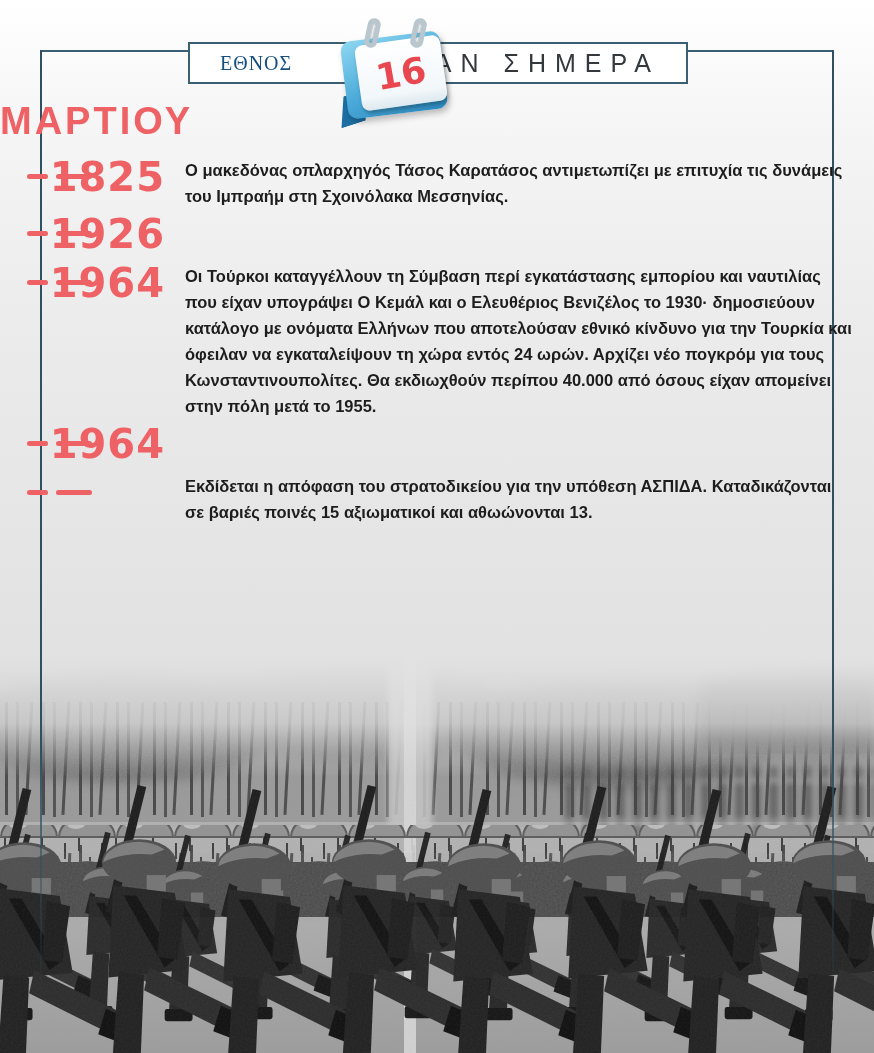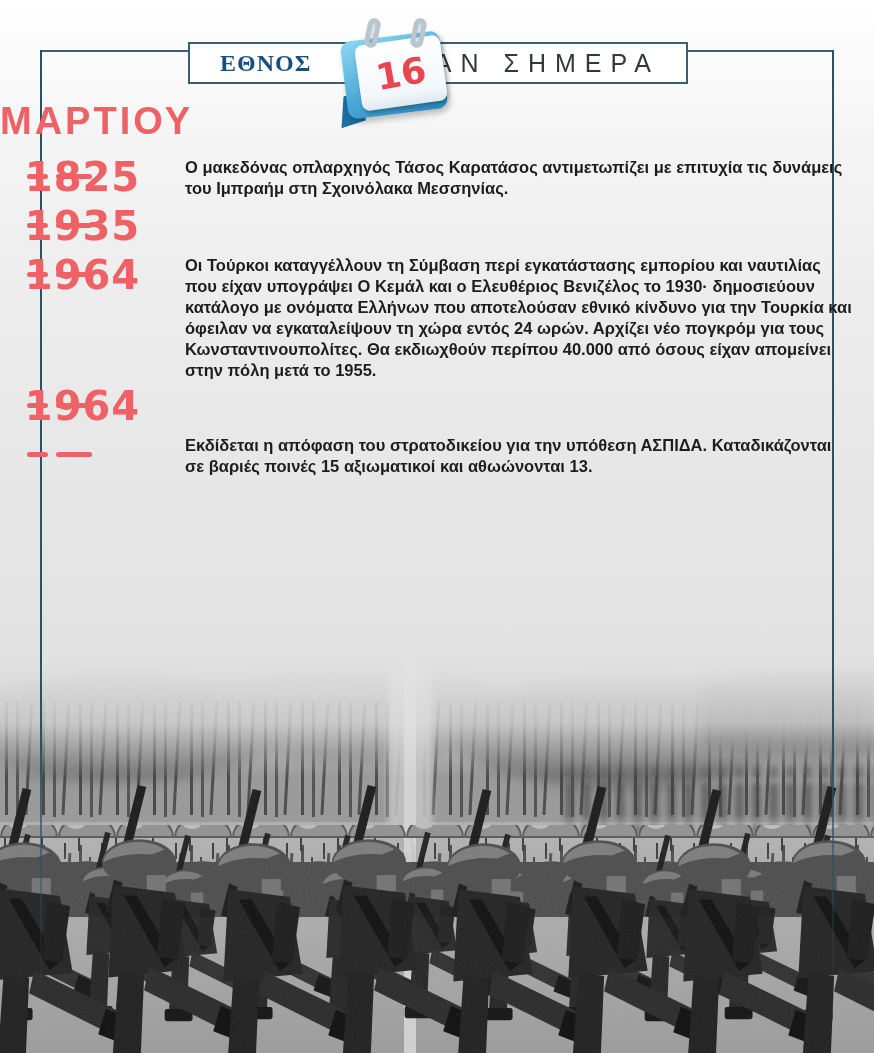--- a/index.html
+++ b/index.html
@@ -13,22 +13,22 @@
   .h-line.right{left:686px;width:148px;}
   .v-line{position:absolute;top:50px;width:2px;height:1003px;
           background:linear-gradient(180deg,var(--line) 0%,var(--line) 70%,rgba(46,80,98,0) 95%);}
   .v-line.left{left:40px;}
   .v-line.right{left:832px;}
 
   
   .header-box{position:absolute;left:188px;top:42px;width:500px;height:42px;background:#fff;
               border:2px solid var(--frame);box-sizing:border-box;}
   .brand{position:absolute;left:30px;top:50%;transform:translateY(-50%);
-         font-family:"Liberation Serif","DejaVu Serif",serif;font-weight:bold;
-         font-size:24px;letter-spacing:1px;color:var(--brand);}
+         font-family:"Liberation Serif","DejaVu Serif",serif;font-weight:normal;
+         font-size:20px;letter-spacing:1px;color:var(--brand);}
   .header-title{position:absolute;right:26px;top:50%;transform:translateY(-50%);
          font-size:25px;font-weight:400;letter-spacing:9px;color:var(--titletext);white-space:nowrap;}
 
   
   .calendar{position:absolute;left:334px;top:10px;width:124px;height:114px;}
   .cal-back{position:absolute;left:10px;top:26px;width:100px;height:78px;border-radius:10px;
             background:linear-gradient(160deg,#8ed7f2 0%,#4aa9d8 55%,#2b89bd 100%);
             transform:rotate(-7deg);box-shadow:2px 4px 6px rgba(0,0,0,.25);}
   .cal-stand{position:absolute;left:2px;top:84px;width:34px;height:30px;background:#1d6fa3;
              transform:rotate(-18deg);clip-path:polygon(35% 0,100% 0,75% 100%,0 100%);}
@@ -46,24 +46,24 @@
   
   .month{position:absolute;left:0;top:100px;width:100%;text-align:left;
          font-size:38px;font-weight:bold;letter-spacing:3px;color:var(--accent);}
 
   
   .timeline{position:absolute;left:0;top:157px;width:874px;}
   .entry{position:relative;margin-bottom:5px;min-height:44px;}
   .entry .dash{position:absolute;top:17px;height:5px;border-radius:3px;background:var(--accent);}
   .entry .dash.d1{left:27px;width:21px;}
   .entry .dash.d2{left:56px;width:36px;}
-  .entry .year{position:absolute;left:0;top:0;width:165px;text-align:center;
+  .entry .year{position:absolute;left:0;top:0;width:165px;text-align:right;
                font-size:40px;line-height:40px;font-weight:800;color:var(--accent);
                font-family:"DejaVu Sans",sans-serif;letter-spacing:1px;}
-  .entry .text{margin-left:185px;width:668px;font-size:16.5px;line-height:21px;
+  .entry .text{margin-left:185px;width:668px;font-size:16.5px;line-height:26px;
                font-weight:700;color:var(--bodytext);letter-spacing:0;}
 
   
   .photo{position:absolute;left:0;top:657px;width:874px;height:396px;}
 </style>
 </head>
 <body>
 
 <div class="page" style="--accent: #ee6165; --brand: #17507f; --frame: #3a5f73; --line: #2e5062; --titletext: #33383d; --bodytext: #1d1d1d;">
 
@@ -197,21 +197,21 @@
     <div class="entry">
       <span class="dash d1"></span>
       <span class="dash d2"></span>
       <span class="year">1825</span>
       <div class="text">Ο μακεδόνας οπλαρχηγός Τάσος Καρατάσος αντιμετωπίζει με επιτυχία τις δυνάμεις του Ιμπραήμ στη Σχοινόλακα Μεσσηνίας.</div>
     </div>
 
     <div class="entry">
       <span class="dash d1"></span>
       <span class="dash d2"></span>
-      <span class="year">1935</span>
+      <span class="year">1926</span>
     </div>
 
     <div class="entry">
       <span class="dash d1"></span>
       <span class="dash d2"></span>
       <span class="year">1964</span>
       <div class="text">Οι Τούρκοι καταγγέλλουν τη Σύμβαση περί εγκατάστασης εμπορίου και ναυτιλίας που είχαν υπογράψει Ο Κεμάλ και ο Ελευθέριος Βενιζέλος το 1930· δημοσιεύουν κατάλογο με ονόματα Ελλήνων που αποτελούσαν εθνικό κίνδυνο για την Τουρκία και όφειλαν να εγκαταλείψουν τη χώρα εντός 24 ωρών. Αρχίζει νέο πογκρόμ για τους Κωνσταντινουπολίτες. Θα εκδιωχθούν περίπου 40.000 από όσους είχαν απομείνει στην πόλη μετά το 1955.</div>
     </div>
 
     <div class="entry">

